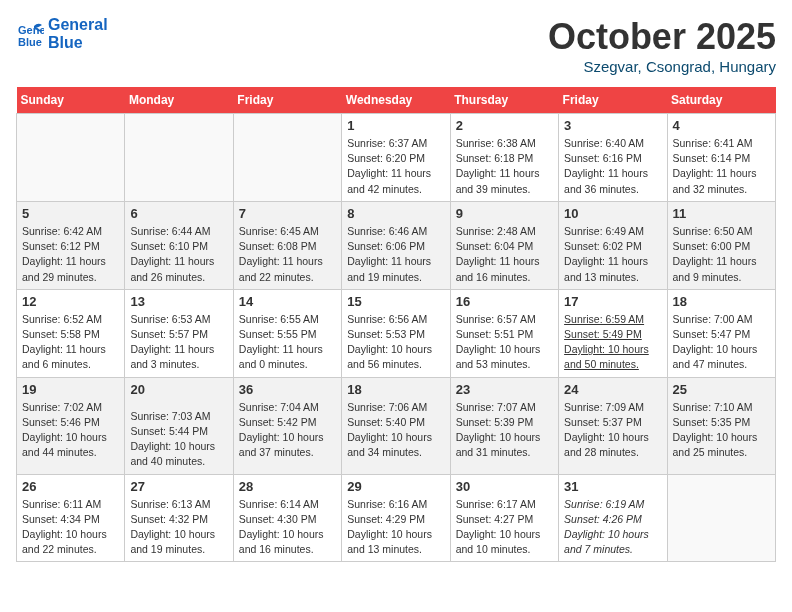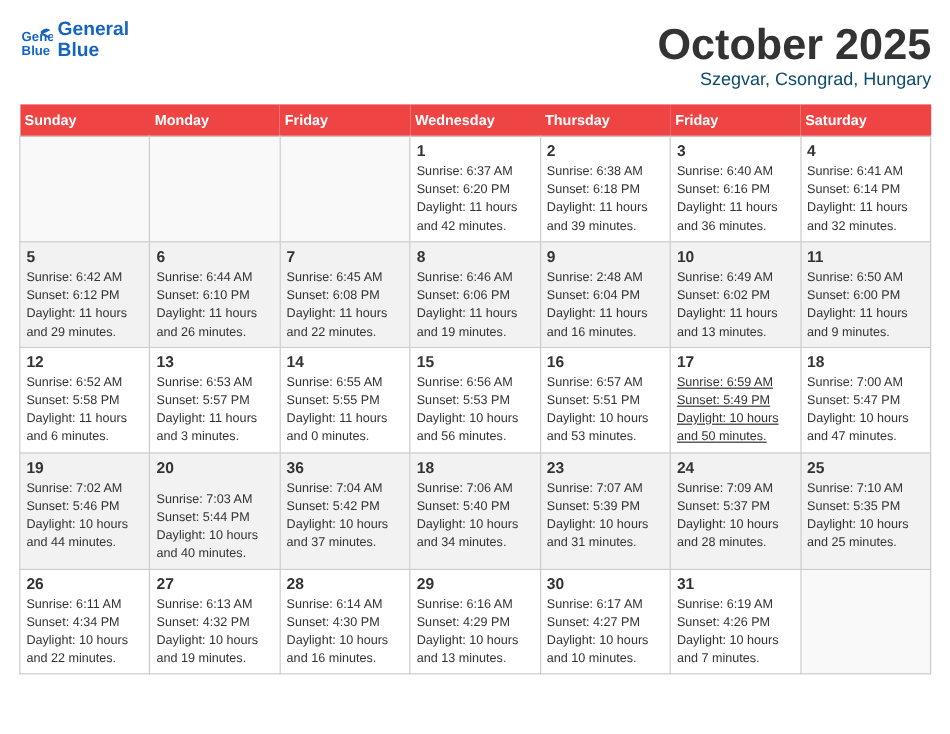--- a/index.html
+++ b/index.html
@@ -334,21 +334,21 @@
         </td>
         <td>
           <span class="day-num">30</span>
           <div class="day-info" style="white-space: pre-line;">Sunrise: 6:17 AM
 Sunset: 4:27 PM
 Daylight: 10 hours
 and 10 minutes.</div>
         </td>
         <td>
           <span class="day-num">31</span>
-          <div class="day-info" style="white-space: pre-line;">Sunrise: 6:19 AM
+          <div class="day-info" style="white-space: pre-line; font-style: italic;">Sunrise: 6:19 AM
 Sunset: 4:26 PM
 Daylight: 10 hours
 and 7 minutes.</div>
         </td>
         <td class="empty"></td>
       </tr>
     </tbody>
 </table>
 
 </body></html>

